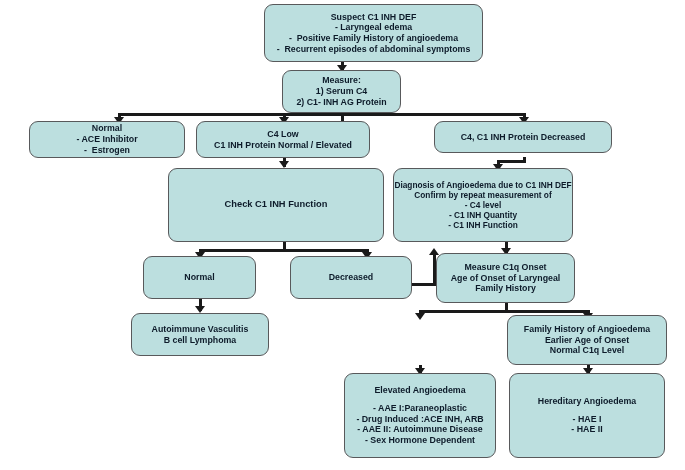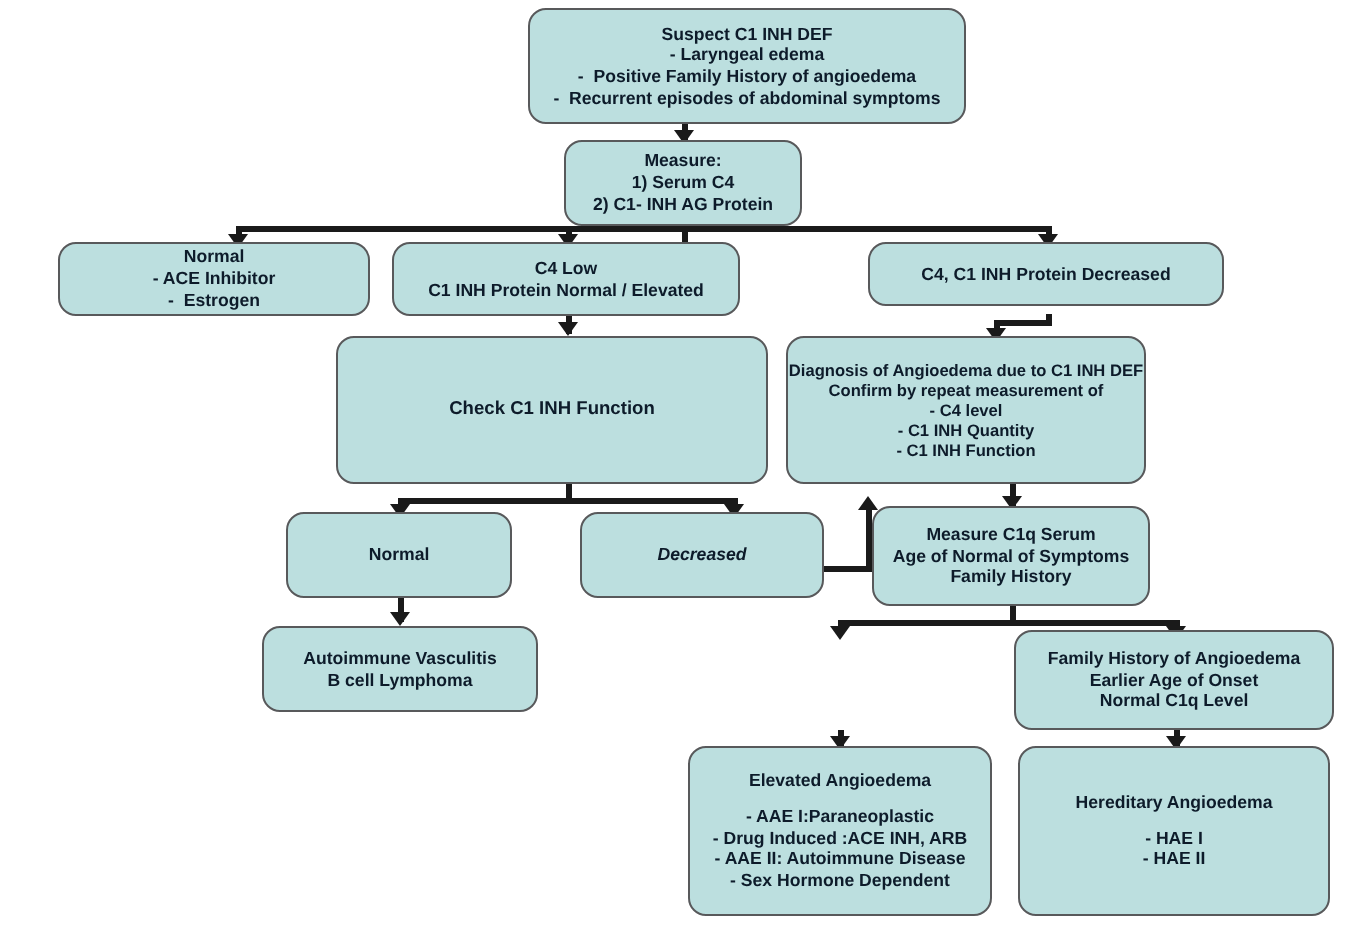--- a/index.html
+++ b/index.html
@@ -155,27 +155,27 @@
     <span class="ln">Confirm by repeat measurement of</span>
     <span class="ln">- C4 level</span>
     <span class="ln">- C1 INH Quantity</span>
     <span class="ln">- C1 INH Function</span>
   </div>
 
   <div class="node fs85" style="left:143px; top:256px; width:113px; height:43px;">
     <span class="ln">Normal</span>
   </div>
 
-  <div class="node fs85" style="left:290px; top:256px; width:122px; height:43px;font-style:italic;">
+  <div class="node fs85" style="left:290px; top:256px; width:122px; height:43px;">
     <span class="ln">Decreased</span>
   </div>
 
   <div class="node fs85" style="left:436px; top:253px; width:139px; height:50px;">
-    <span class="ln">Measure C1q Serum</span>
-    <span class="ln">Age of Normal of Symptoms</span>
+    <span class="ln">Measure C1q Onset</span>
+    <span class="ln">Age of Onset of Laryngeal</span>
     <span class="ln">Family History</span>
   </div>
 
   <div class="node fs85" style="left:131px; top:313px; width:138px; height:43px;">
     <span class="ln">Autoimmune Vasculitis</span>
     <span class="ln">B cell Lymphoma</span>
   </div>
 
 
   <div class="node fs85" style="left:507px; top:315px; width:160px; height:50px;">

